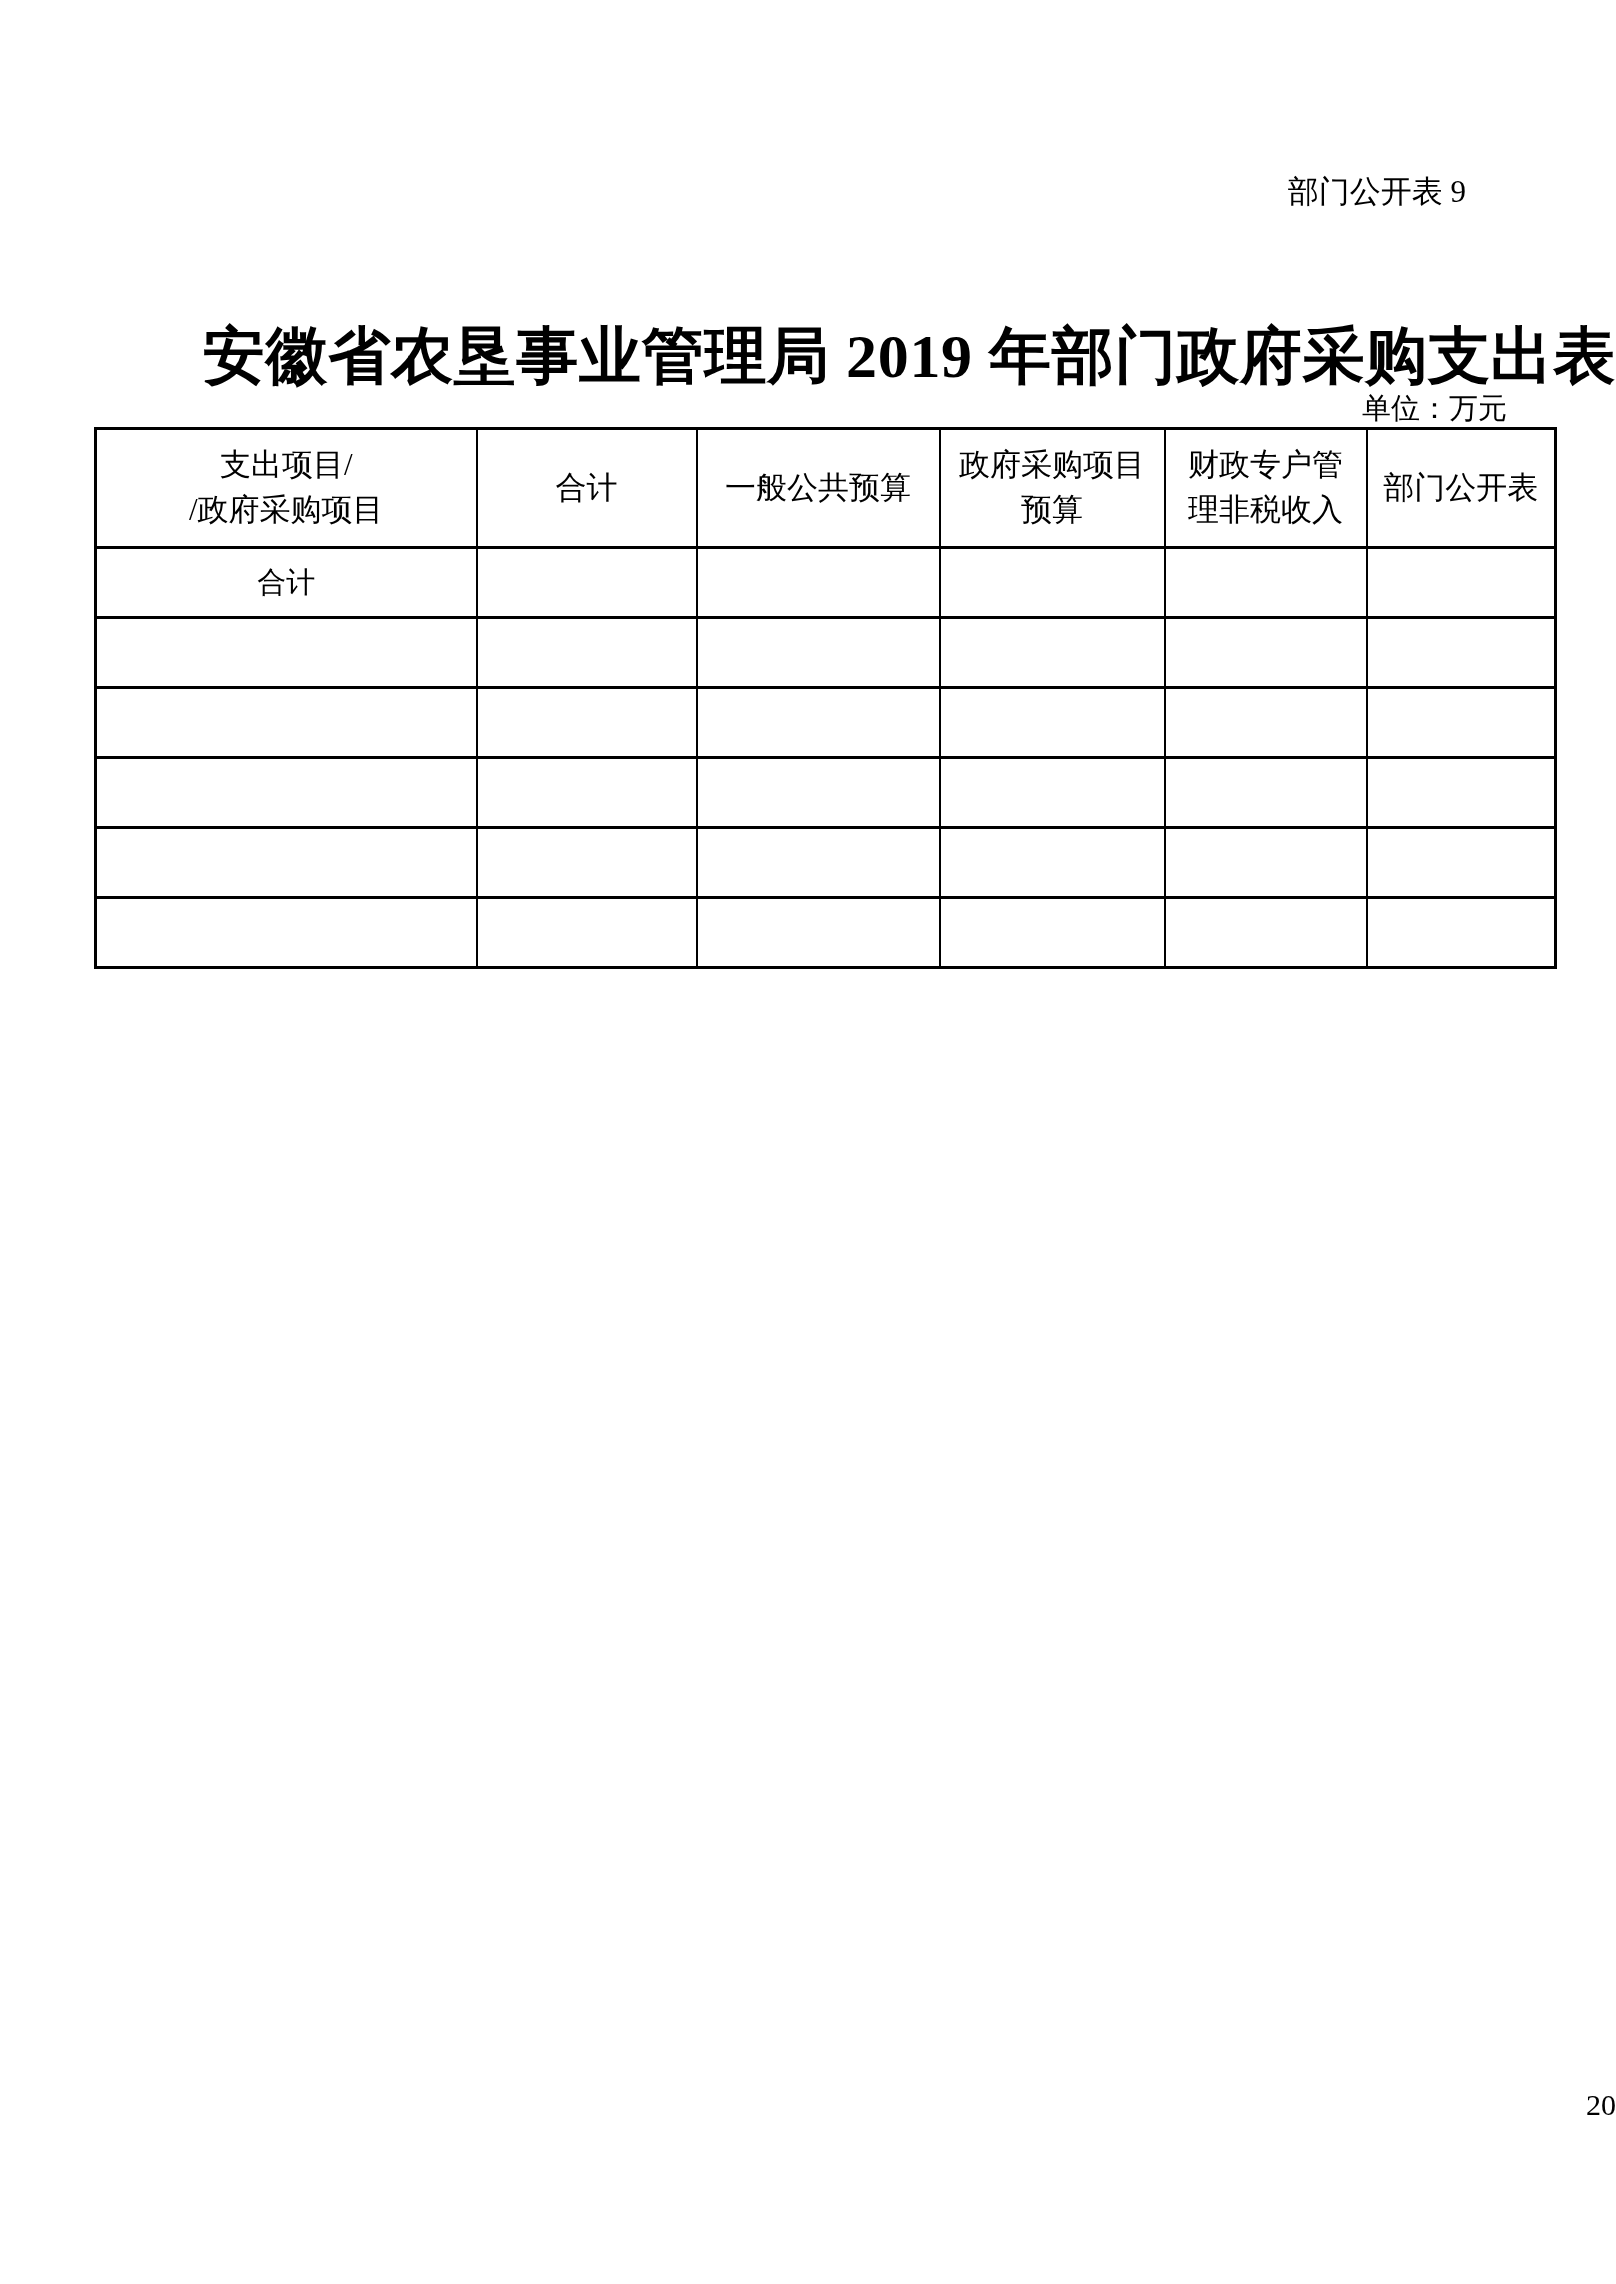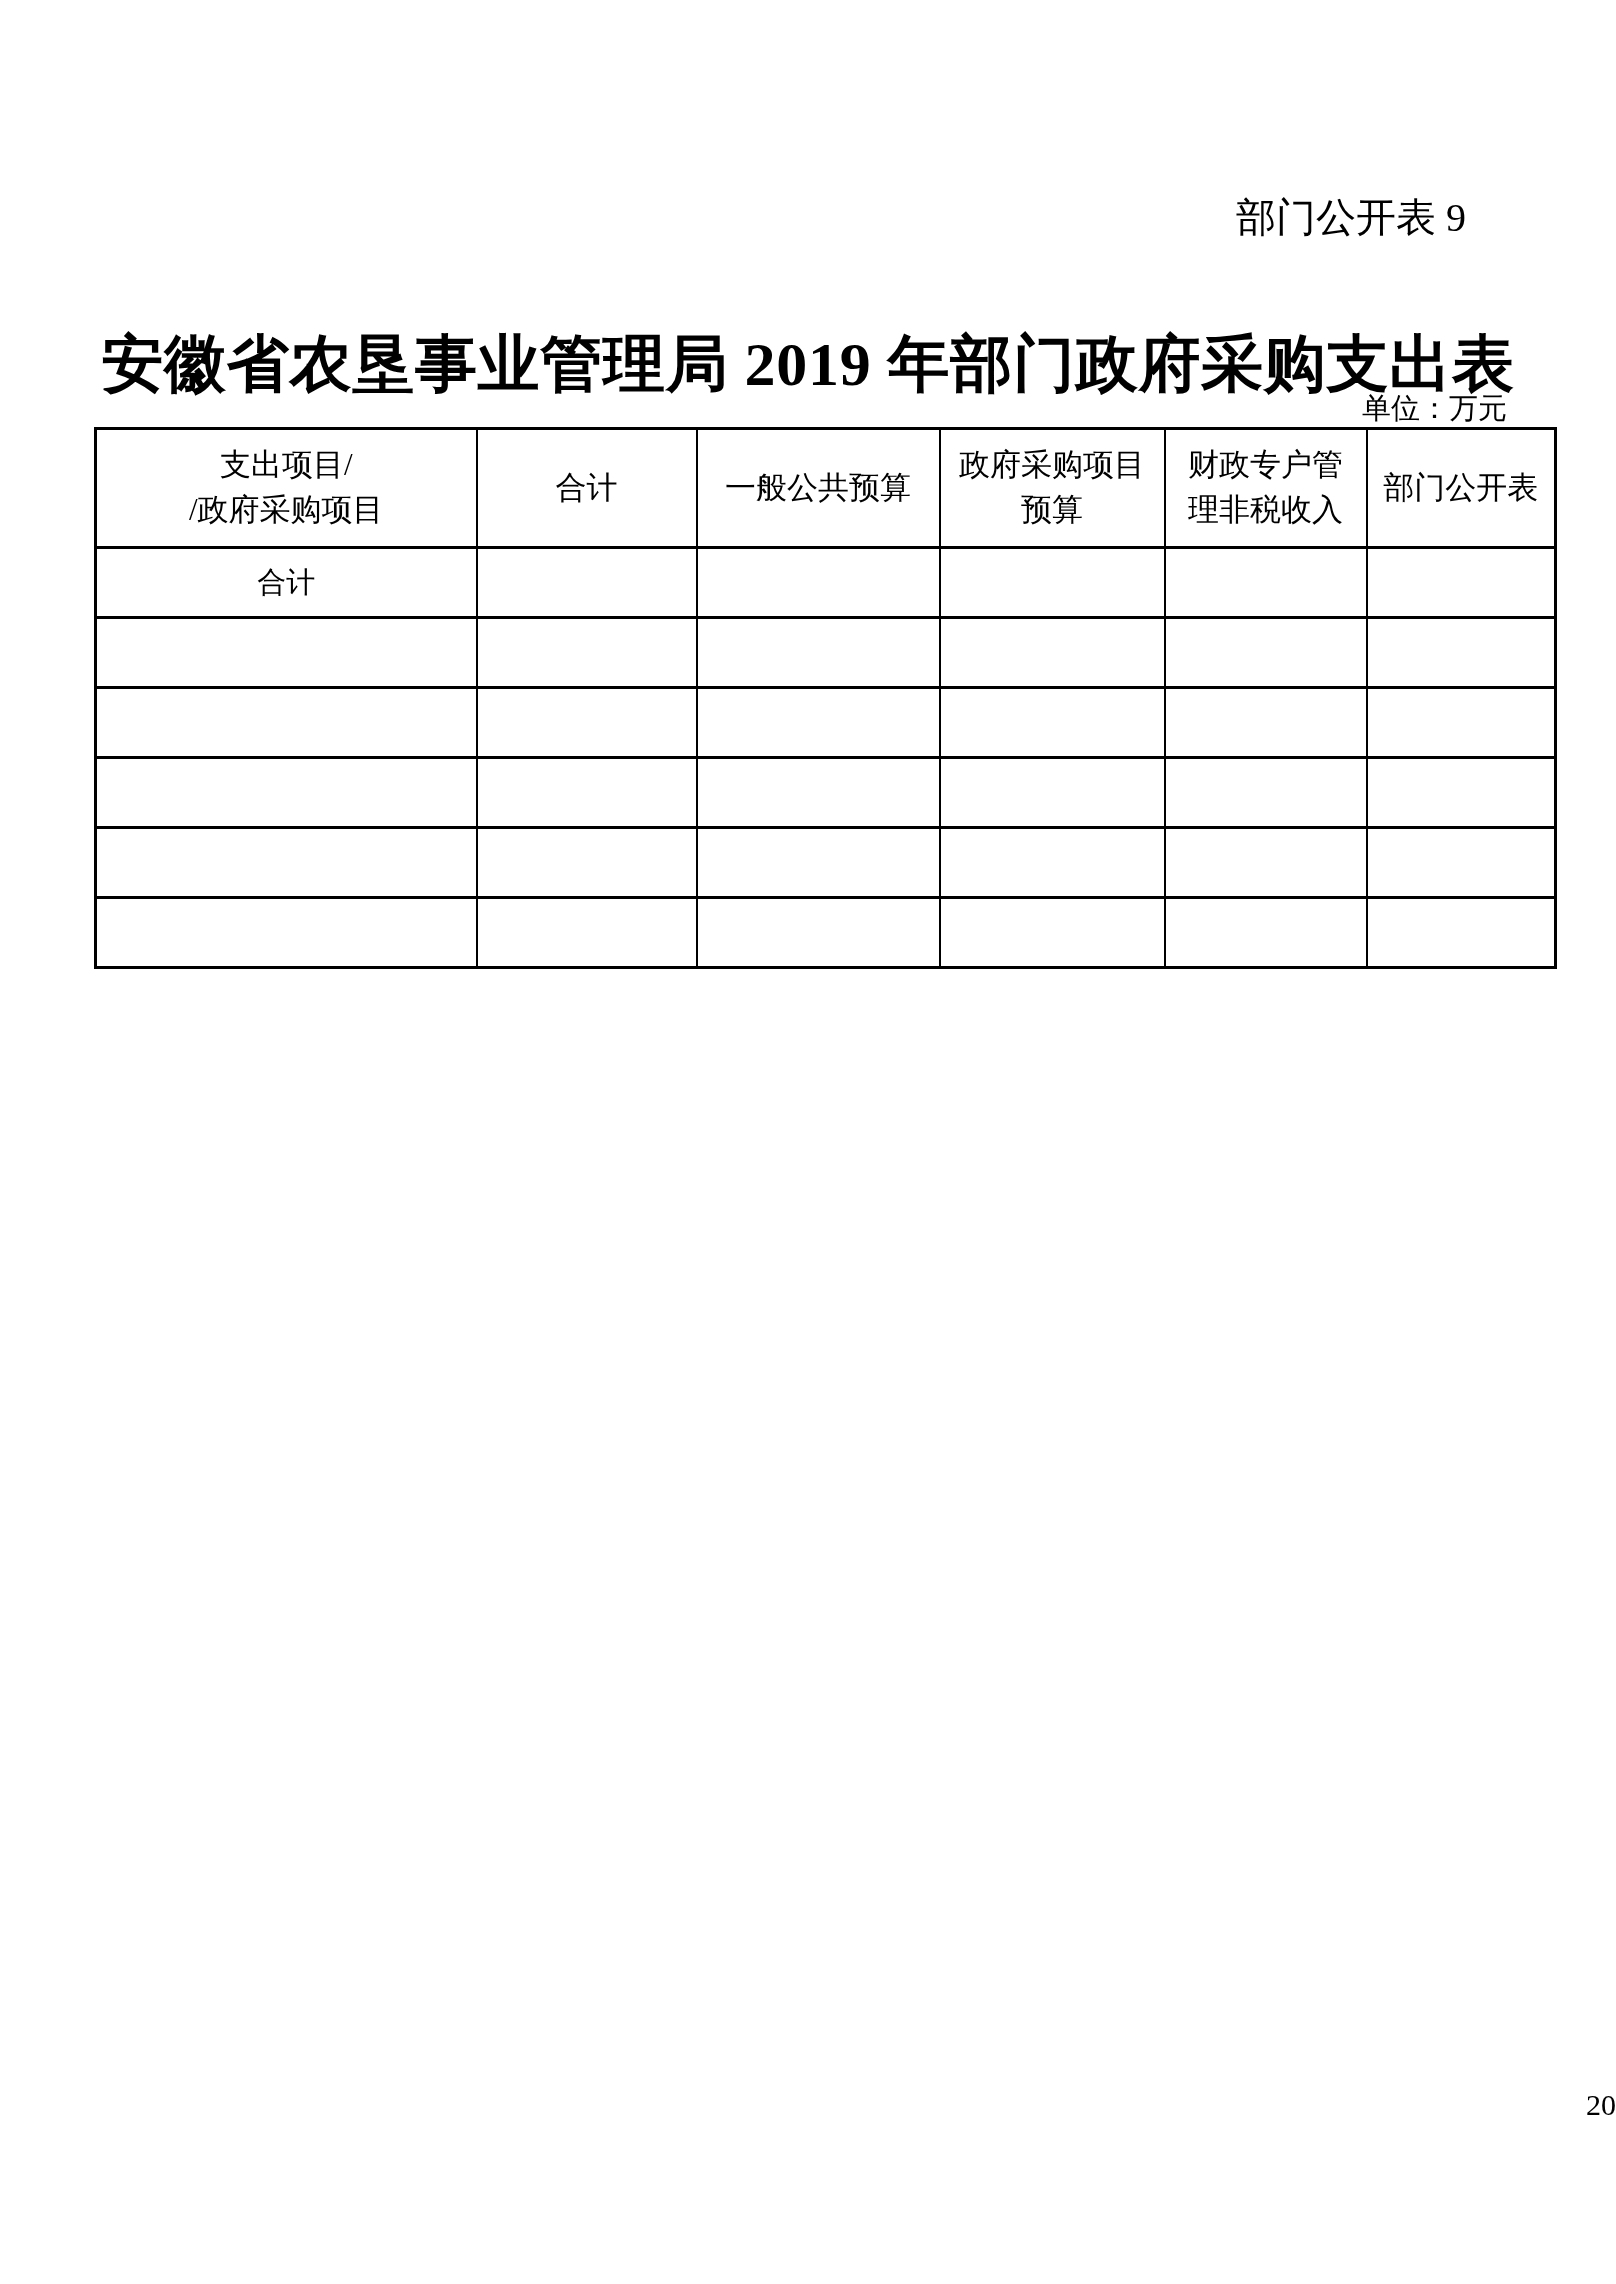--- a/index.html
+++ b/index.html
@@ -13,32 +13,32 @@
     width: 1616px;
     height: 2284px;
     margin: 0 auto;
     background: #ffffff;
     color: #000000;
     font-family: "Liberation Serif", "DejaVu Serif", serif;
     overflow: hidden;
   }
   .doc-label {
     position: absolute;
-    top: 198px;
+    top: 176px;
     right: 150px;
-    font-size: 40px;
+    font-size: 31px;
     line-height: 1;
     white-space: nowrap;
   }
   .doc-title {
     position: absolute;
-    top: 288px;
+    top: 280px;
     left: 0;
     width: 100%;
-    text-align: center;
+    text-align: right;
     font-size: 62px;
     font-weight: bold;
     line-height: 1.1;
     letter-spacing: 0.7px;
     white-space: nowrap;
   }
   .unit-label {
     position: absolute;
     top: 394px;
     right: 109px;

